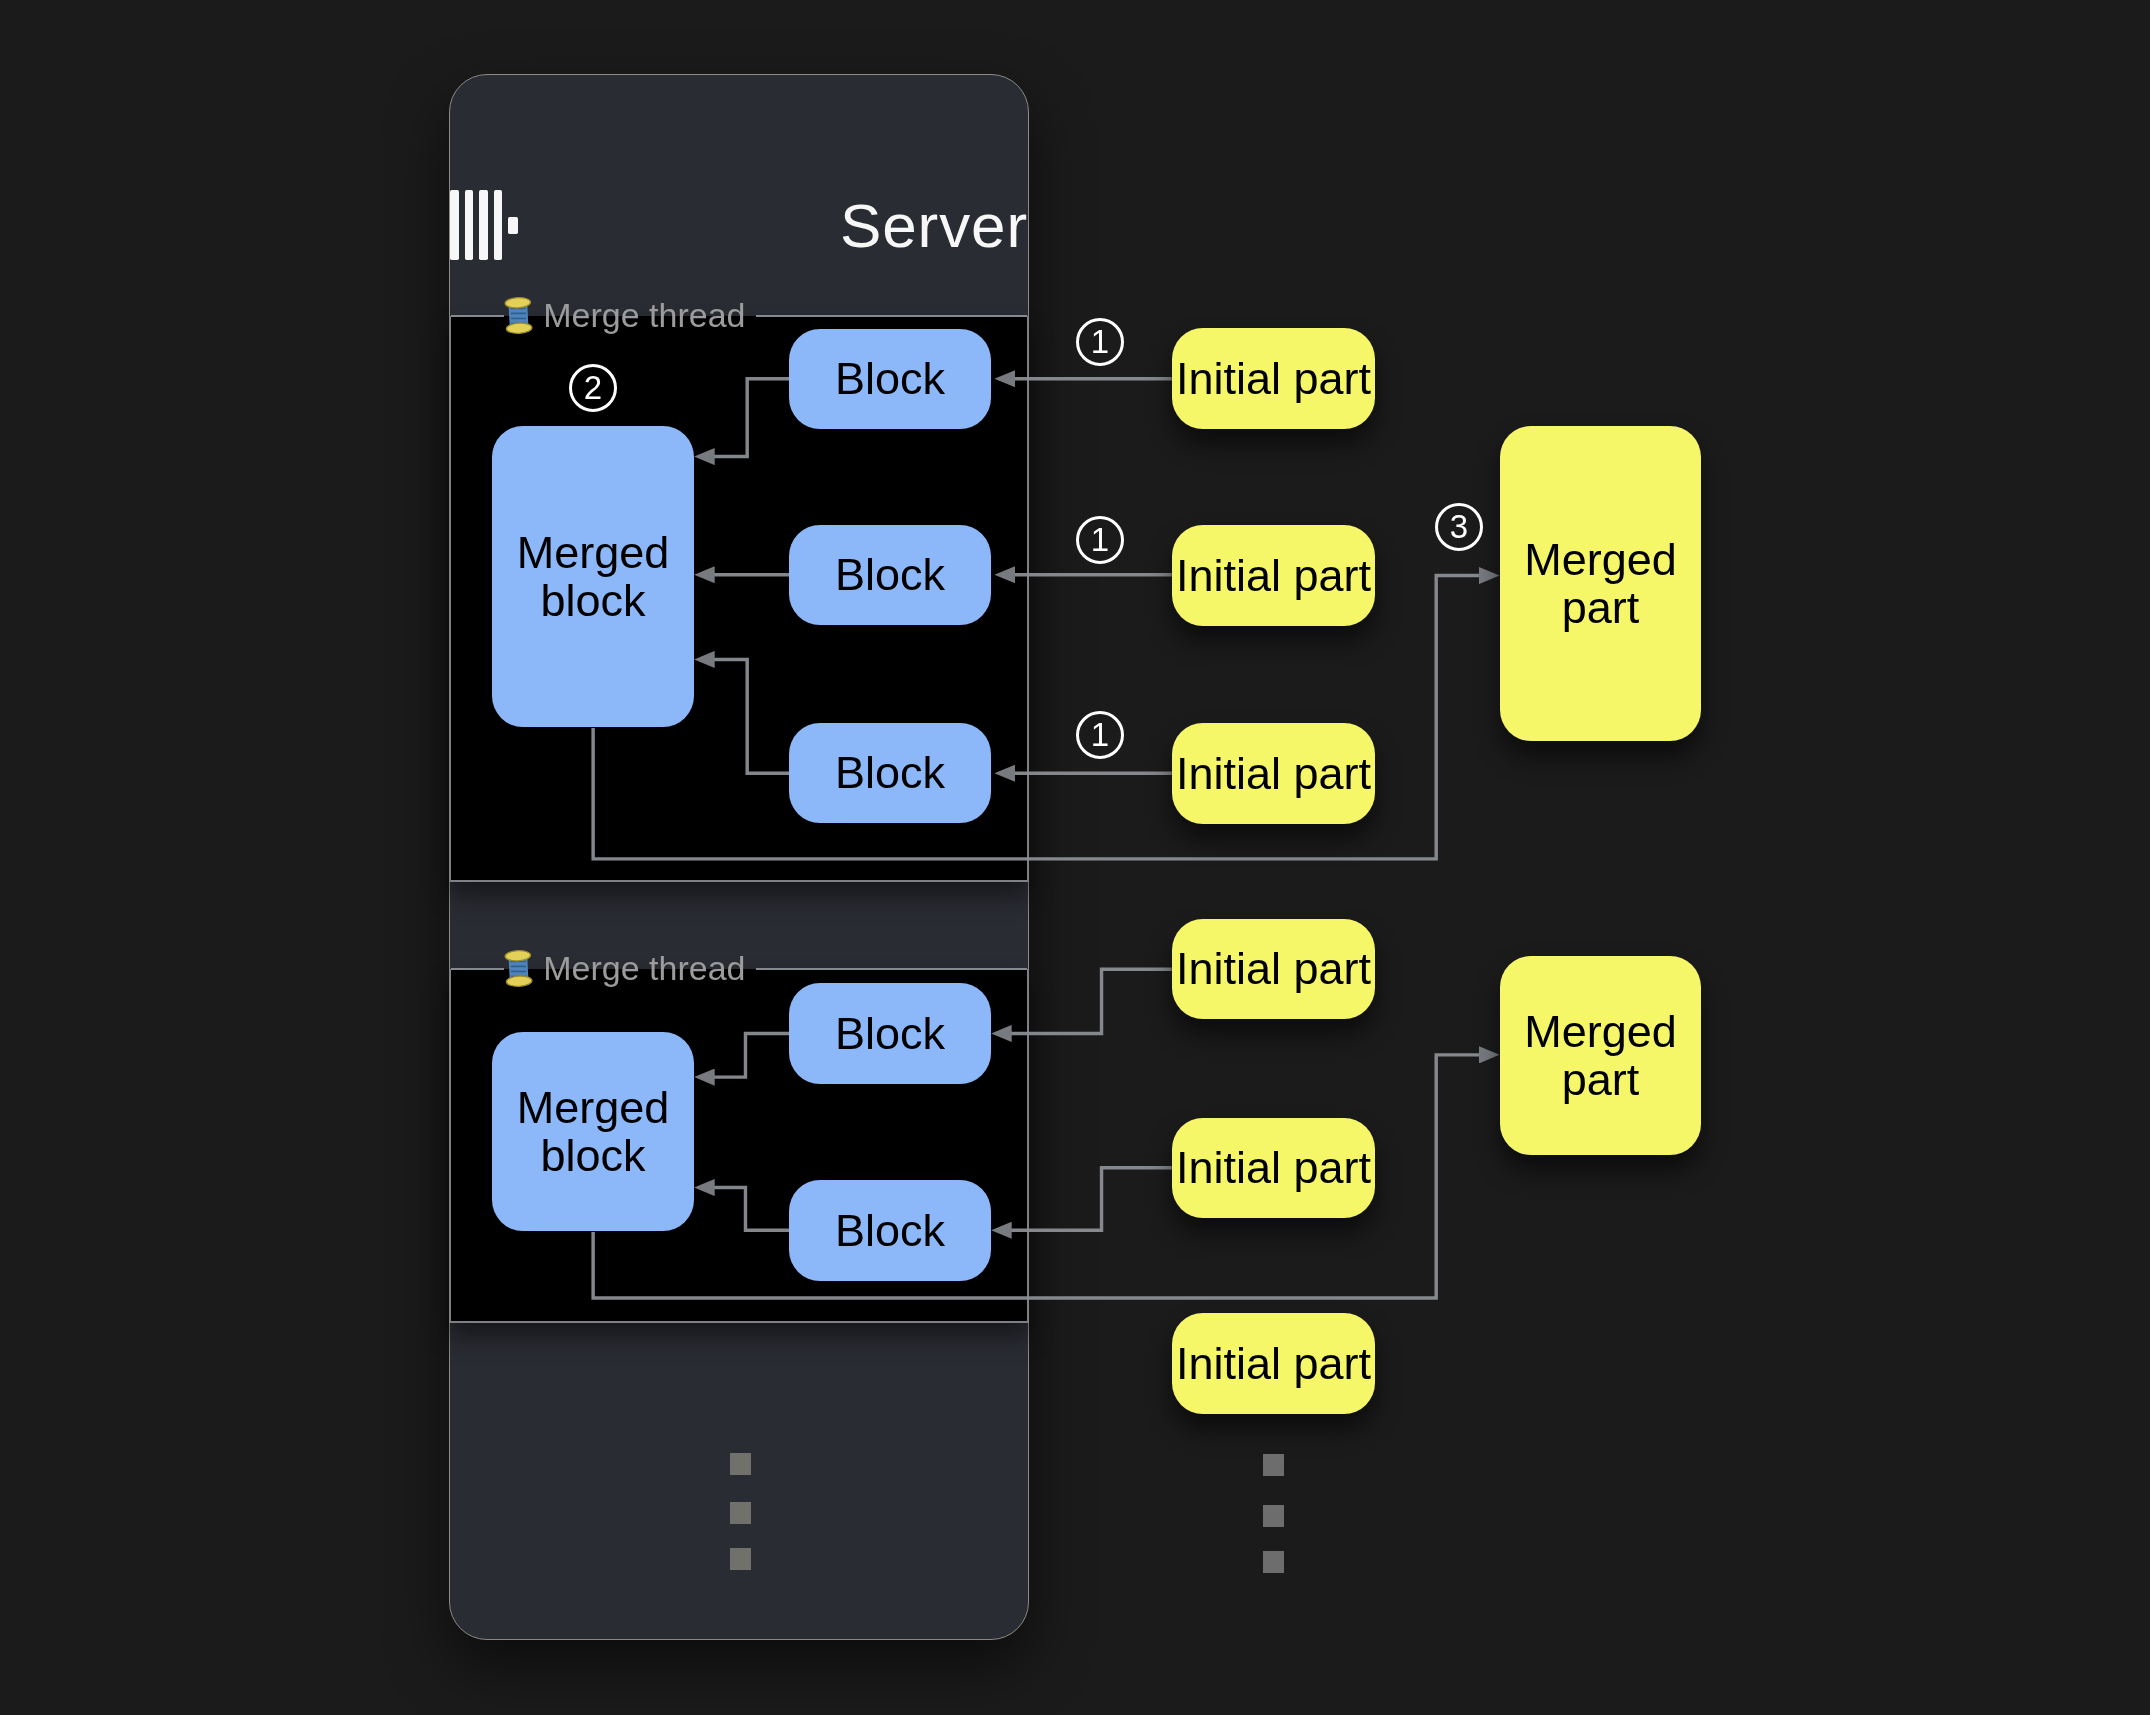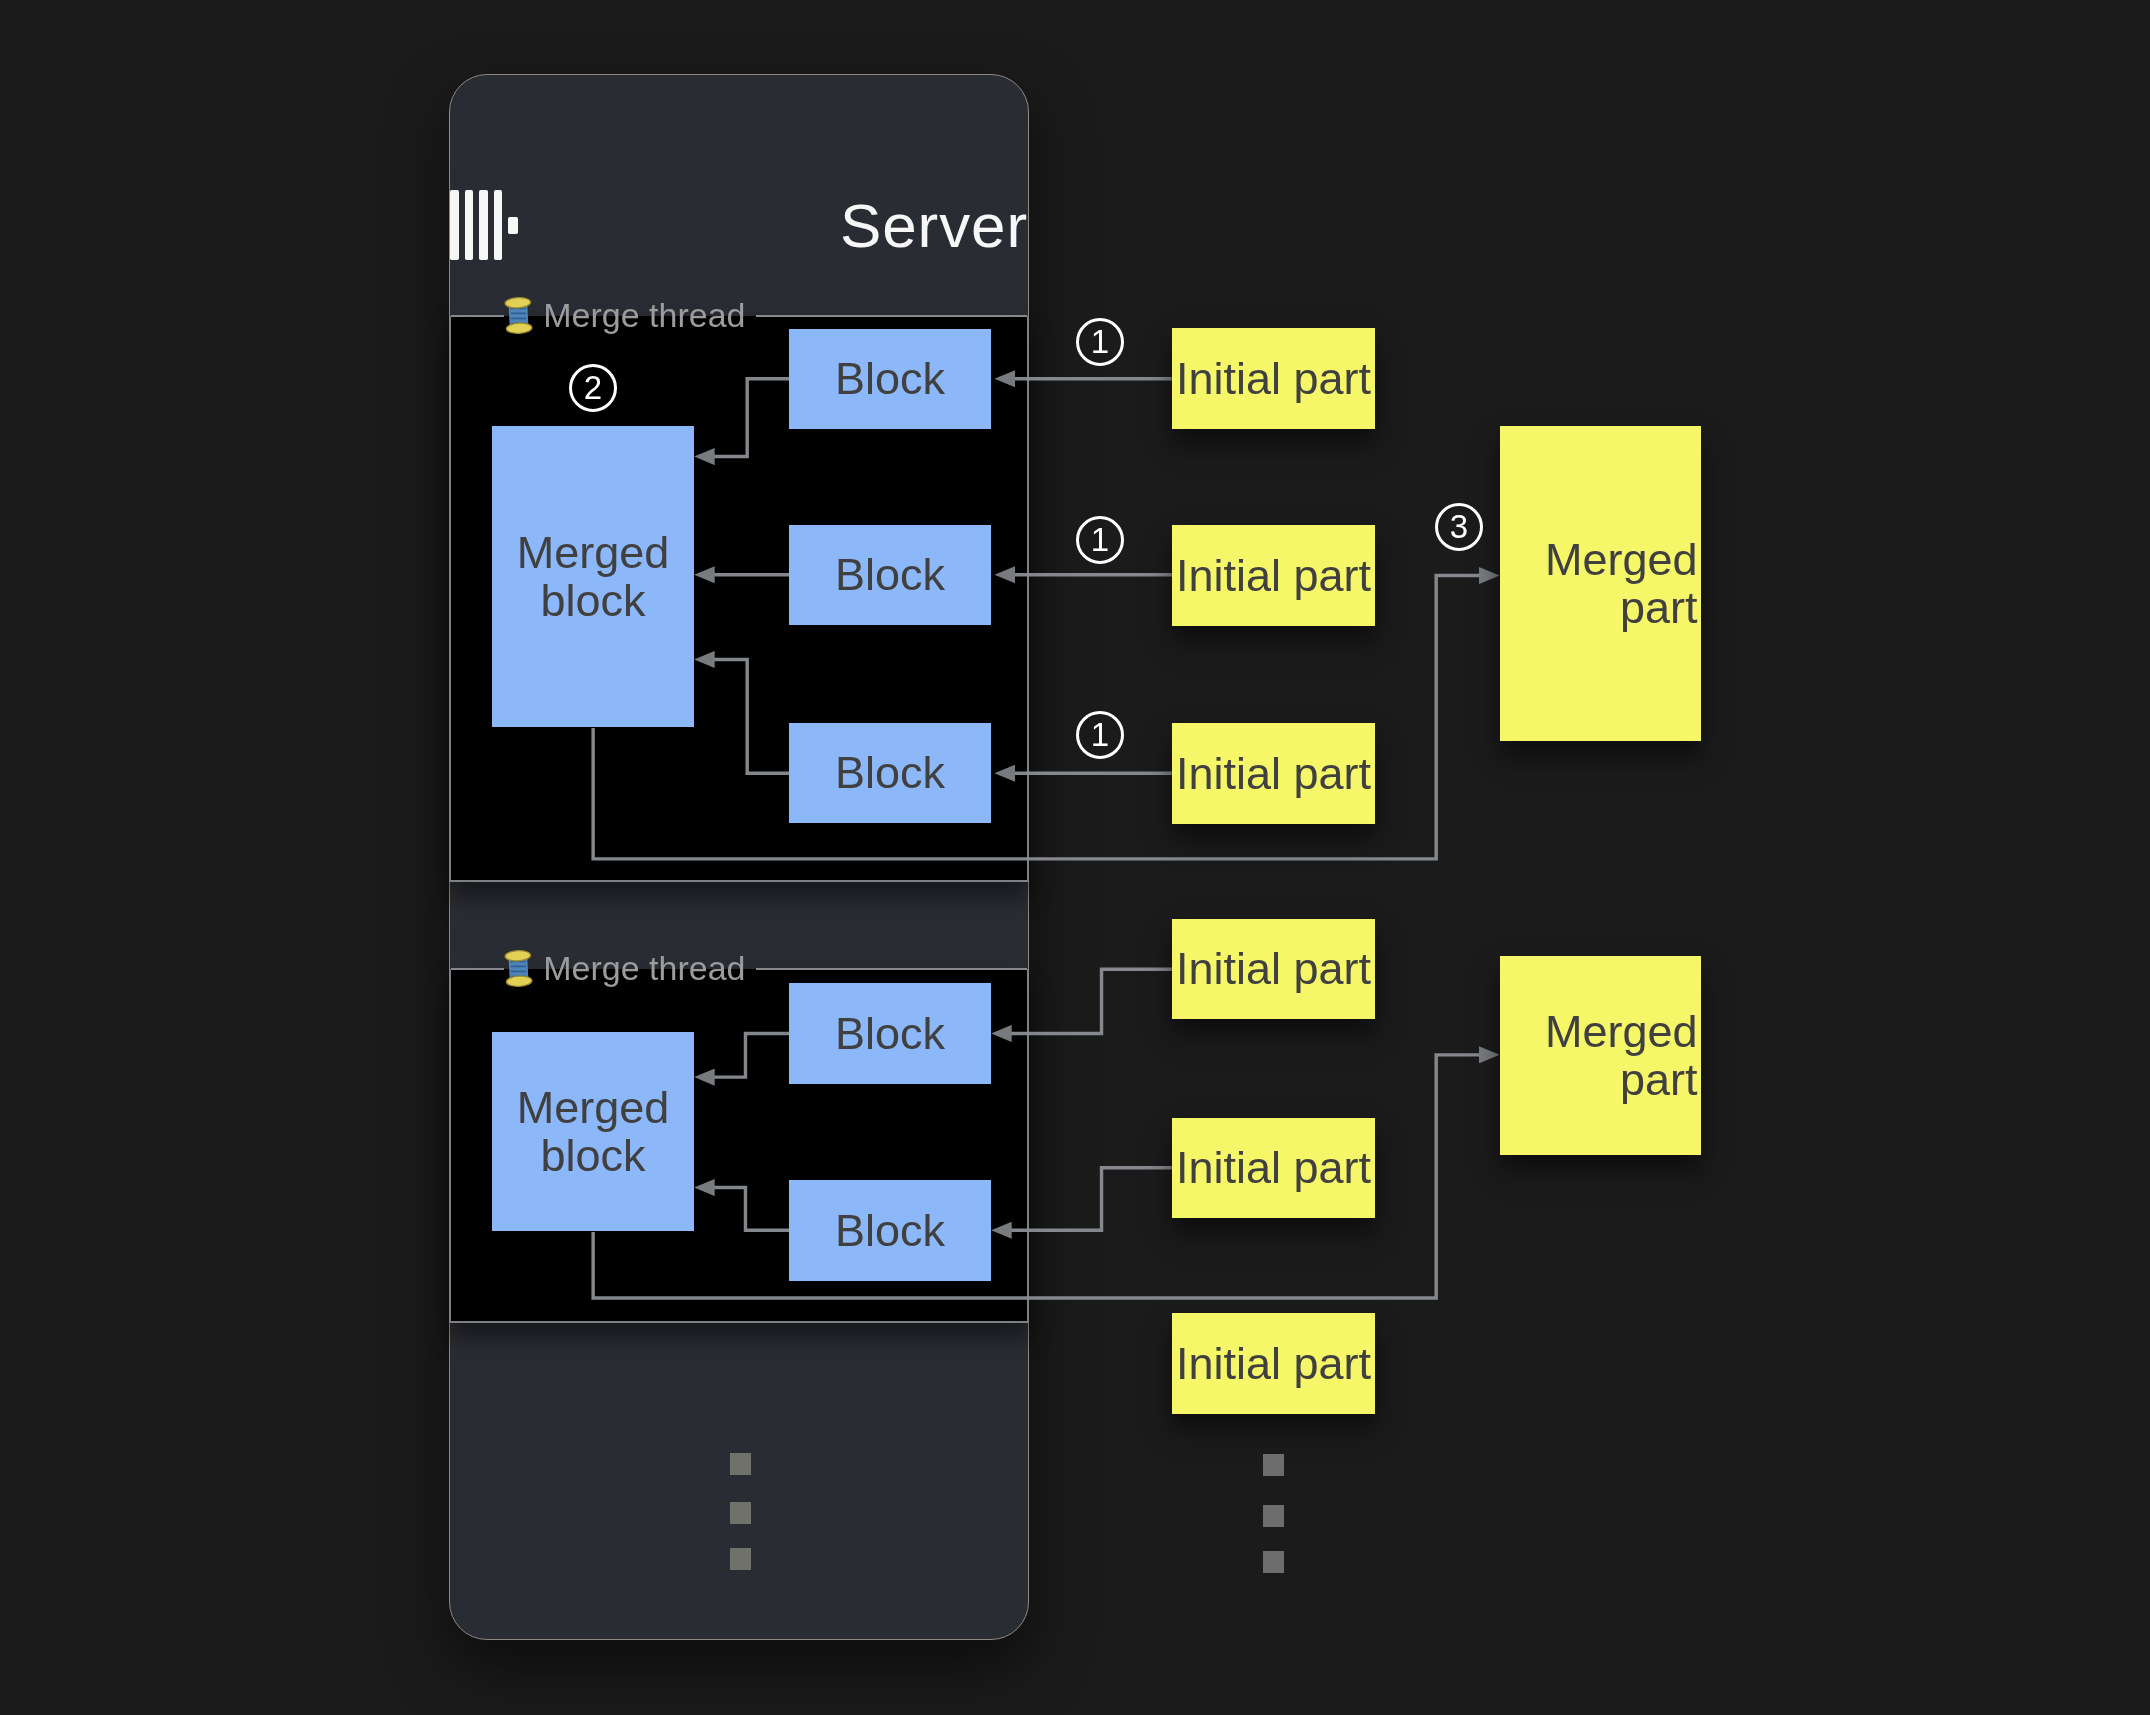--- a/index.html
+++ b/index.html
@@ -25,23 +25,23 @@
   .thread-box.t2{top:969px;height:354px;}
   .thread-head{position:absolute;left:0;right:0;top:-19.7px;height:39px;display:flex;align-items:center;}
   .tline{height:2.6px;background:#85888c;}
   .tline.stub{flex:0 0 53px;}
   .tline.fill{flex:1;}
   .spool{flex:0 0 29px;height:39px;margin-right:10.3px;transform:rotate(-3deg);}
   .thread-label{font-size:34px;color:#9c9c9c;margin-right:10px;white-space:nowrap;}
 
   
   .nodebox{position:absolute;display:flex;align-items:center;justify-content:center;
-    text-align:center;color:#404040;font-size:45px;line-height:1.05;box-sizing:border-box;padding:3.4px;}
+    text-align:center;color:#000000;font-size:45px;line-height:1.05;box-sizing:border-box;padding:3.4px;border-radius:31px;}
   .blue{background:#8cb7f8;}
-  .yellow{background:#f6f669;box-shadow:0 15.4px 24px rgba(0,0,0,.55);text-align:right;}
+  .yellow{background:#f6f669;box-shadow:0 15.4px 24px rgba(0,0,0,.55);}
 
   .mb1{left:492px;top:426px;width:202px;height:301px;}
   .mb2{left:492px;top:1032px;width:202px;height:199px;}
   .b1{left:789px;top:329px;width:202px;height:100px;}
   .b2{left:789px;top:525px;width:202px;height:100px;}
   .b3{left:789px;top:723px;width:202px;height:100px;}
   .b4{left:789px;top:983px;width:202px;height:101px;}
   .b5{left:789px;top:1180px;width:202px;height:101px;}
   .ip1{left:1172px;top:328px;width:203px;height:101px;}
   .ip2{left:1172px;top:525px;width:203px;height:101px;}

